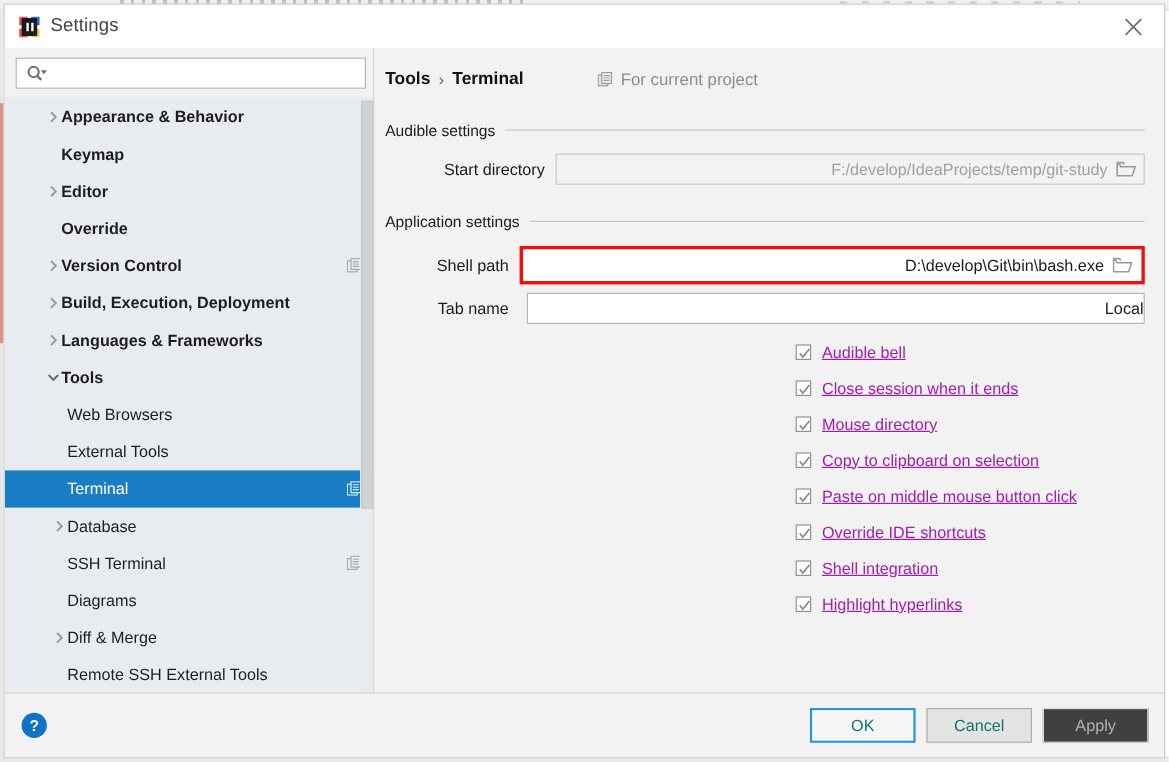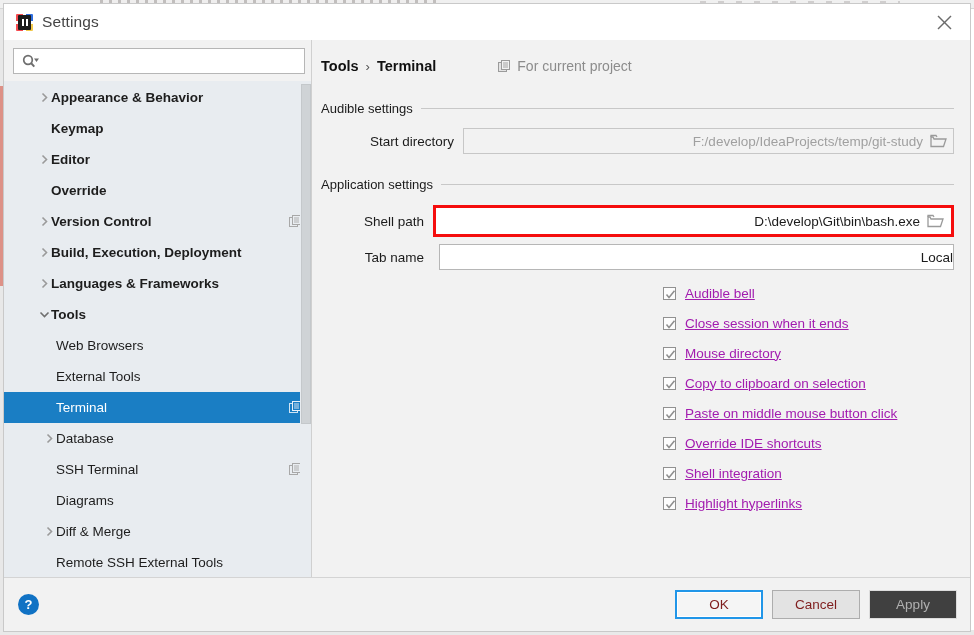--- a/index.html
+++ b/index.html
@@ -387,21 +387,21 @@
     align-items: center;
     gap: 9px;
   }
   .dlg-btn {
     width: 88px;
     height: 29px;
     font-family: "Liberation Sans", sans-serif;
     font-size: 13.5px;
     background: #e3e3e3;
     border: 1px solid #adadad;
-    color: #7f1d1d;
+    color: #0f766e;
     display: flex;
     align-items: center;
     justify-content: center;
     box-sizing: border-box;
   }
   .dlg-btn.primary {
     background: #f5f5f5;
     border: 2px solid #2196e8;
     outline: 1px solid #ffffff;
     outline-offset: -3px;

